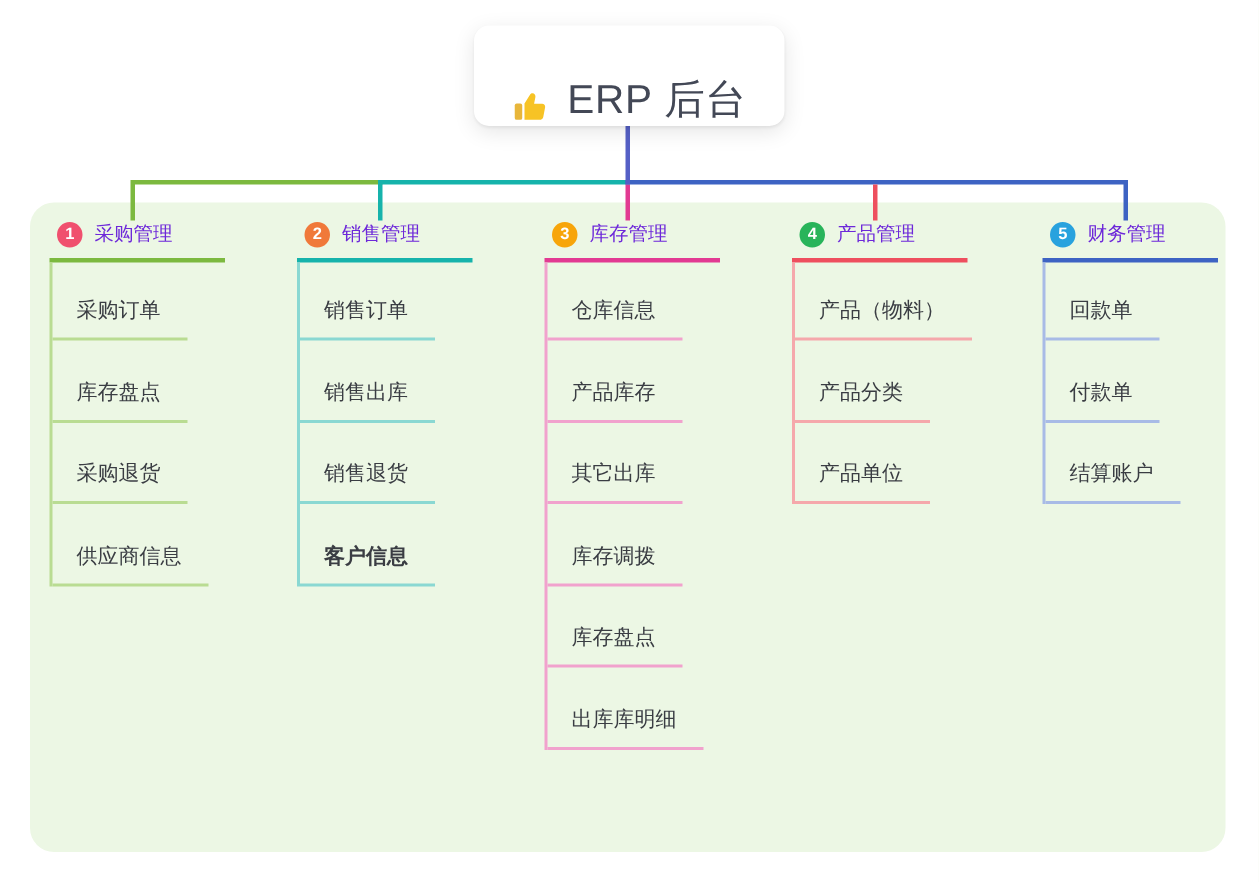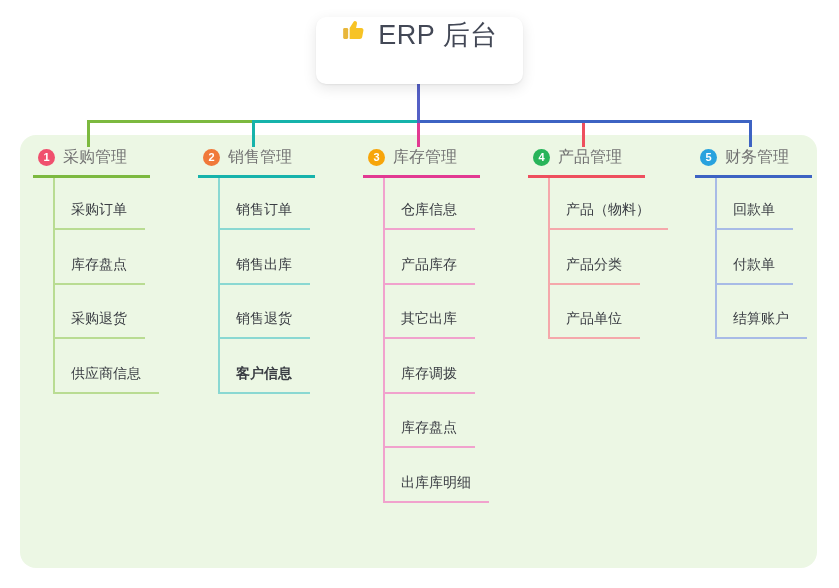--- a/index.html
+++ b/index.html
@@ -9,36 +9,36 @@
   }
   #panel{
     position:absolute;left:20px;top:135px;width:797px;height:433px;
     background:#ecf7e4;border-radius:16px;z-index:1;
   }
   #connectors{position:absolute;left:0;top:0;z-index:2;pointer-events:none;}
   #root-card{
     position:absolute;left:316px;top:17px;width:207px;height:67px;z-index:3;
     background:#ffffff;border-radius:10px;
     box-shadow:0 1px 2px rgba(0,0,0,.06),0 4px 14px rgba(0,0,0,.10);
-    display:flex;align-items:flex-start;justify-content:center;gap:11px;
+    display:flex;align-items:flex-end;justify-content:center;gap:11px;
     font-size:27px;color:#434856;font-weight:500;letter-spacing:.5px;
   }
   #root-card .thumb{display:flex;align-items:center;}
   .branch{position:absolute;z-index:3;}
   .branch-header{
     display:flex;align-items:center;gap:8px;
     width:117px;padding:0 0 7px 5px;box-sizing:border-box;
     border-bottom:3px solid #000;
   }
   .badge{
     width:17px;height:17px;border-radius:50%;flex:0 0 auto;
     color:#fff;font-size:11px;font-weight:bold;line-height:17px;text-align:center;
   }
-  .branch-title{font-size:16px;color:#737373;font-weight:500;white-space:nowrap;}
-  .children{margin-left:20px;border-left:2px solid #ccc;}
+  .branch-title{font-size:13px;color:#6d28d9;font-weight:500;white-space:nowrap;}
+  .children{margin-left:0;border-left:2px solid #ccc;}
   .child-item{height:54.6px;display:flex;align-items:flex-end;}
   .child-item:first-child{height:52px;}
   .child-label{
     display:inline-block;white-space:nowrap;
     padding:0 18px 9px 16px;border-bottom:2px solid #ccc;
     font-size:14px;color:#3a3d43;
   }
 </style>
 </head>
 <body>

